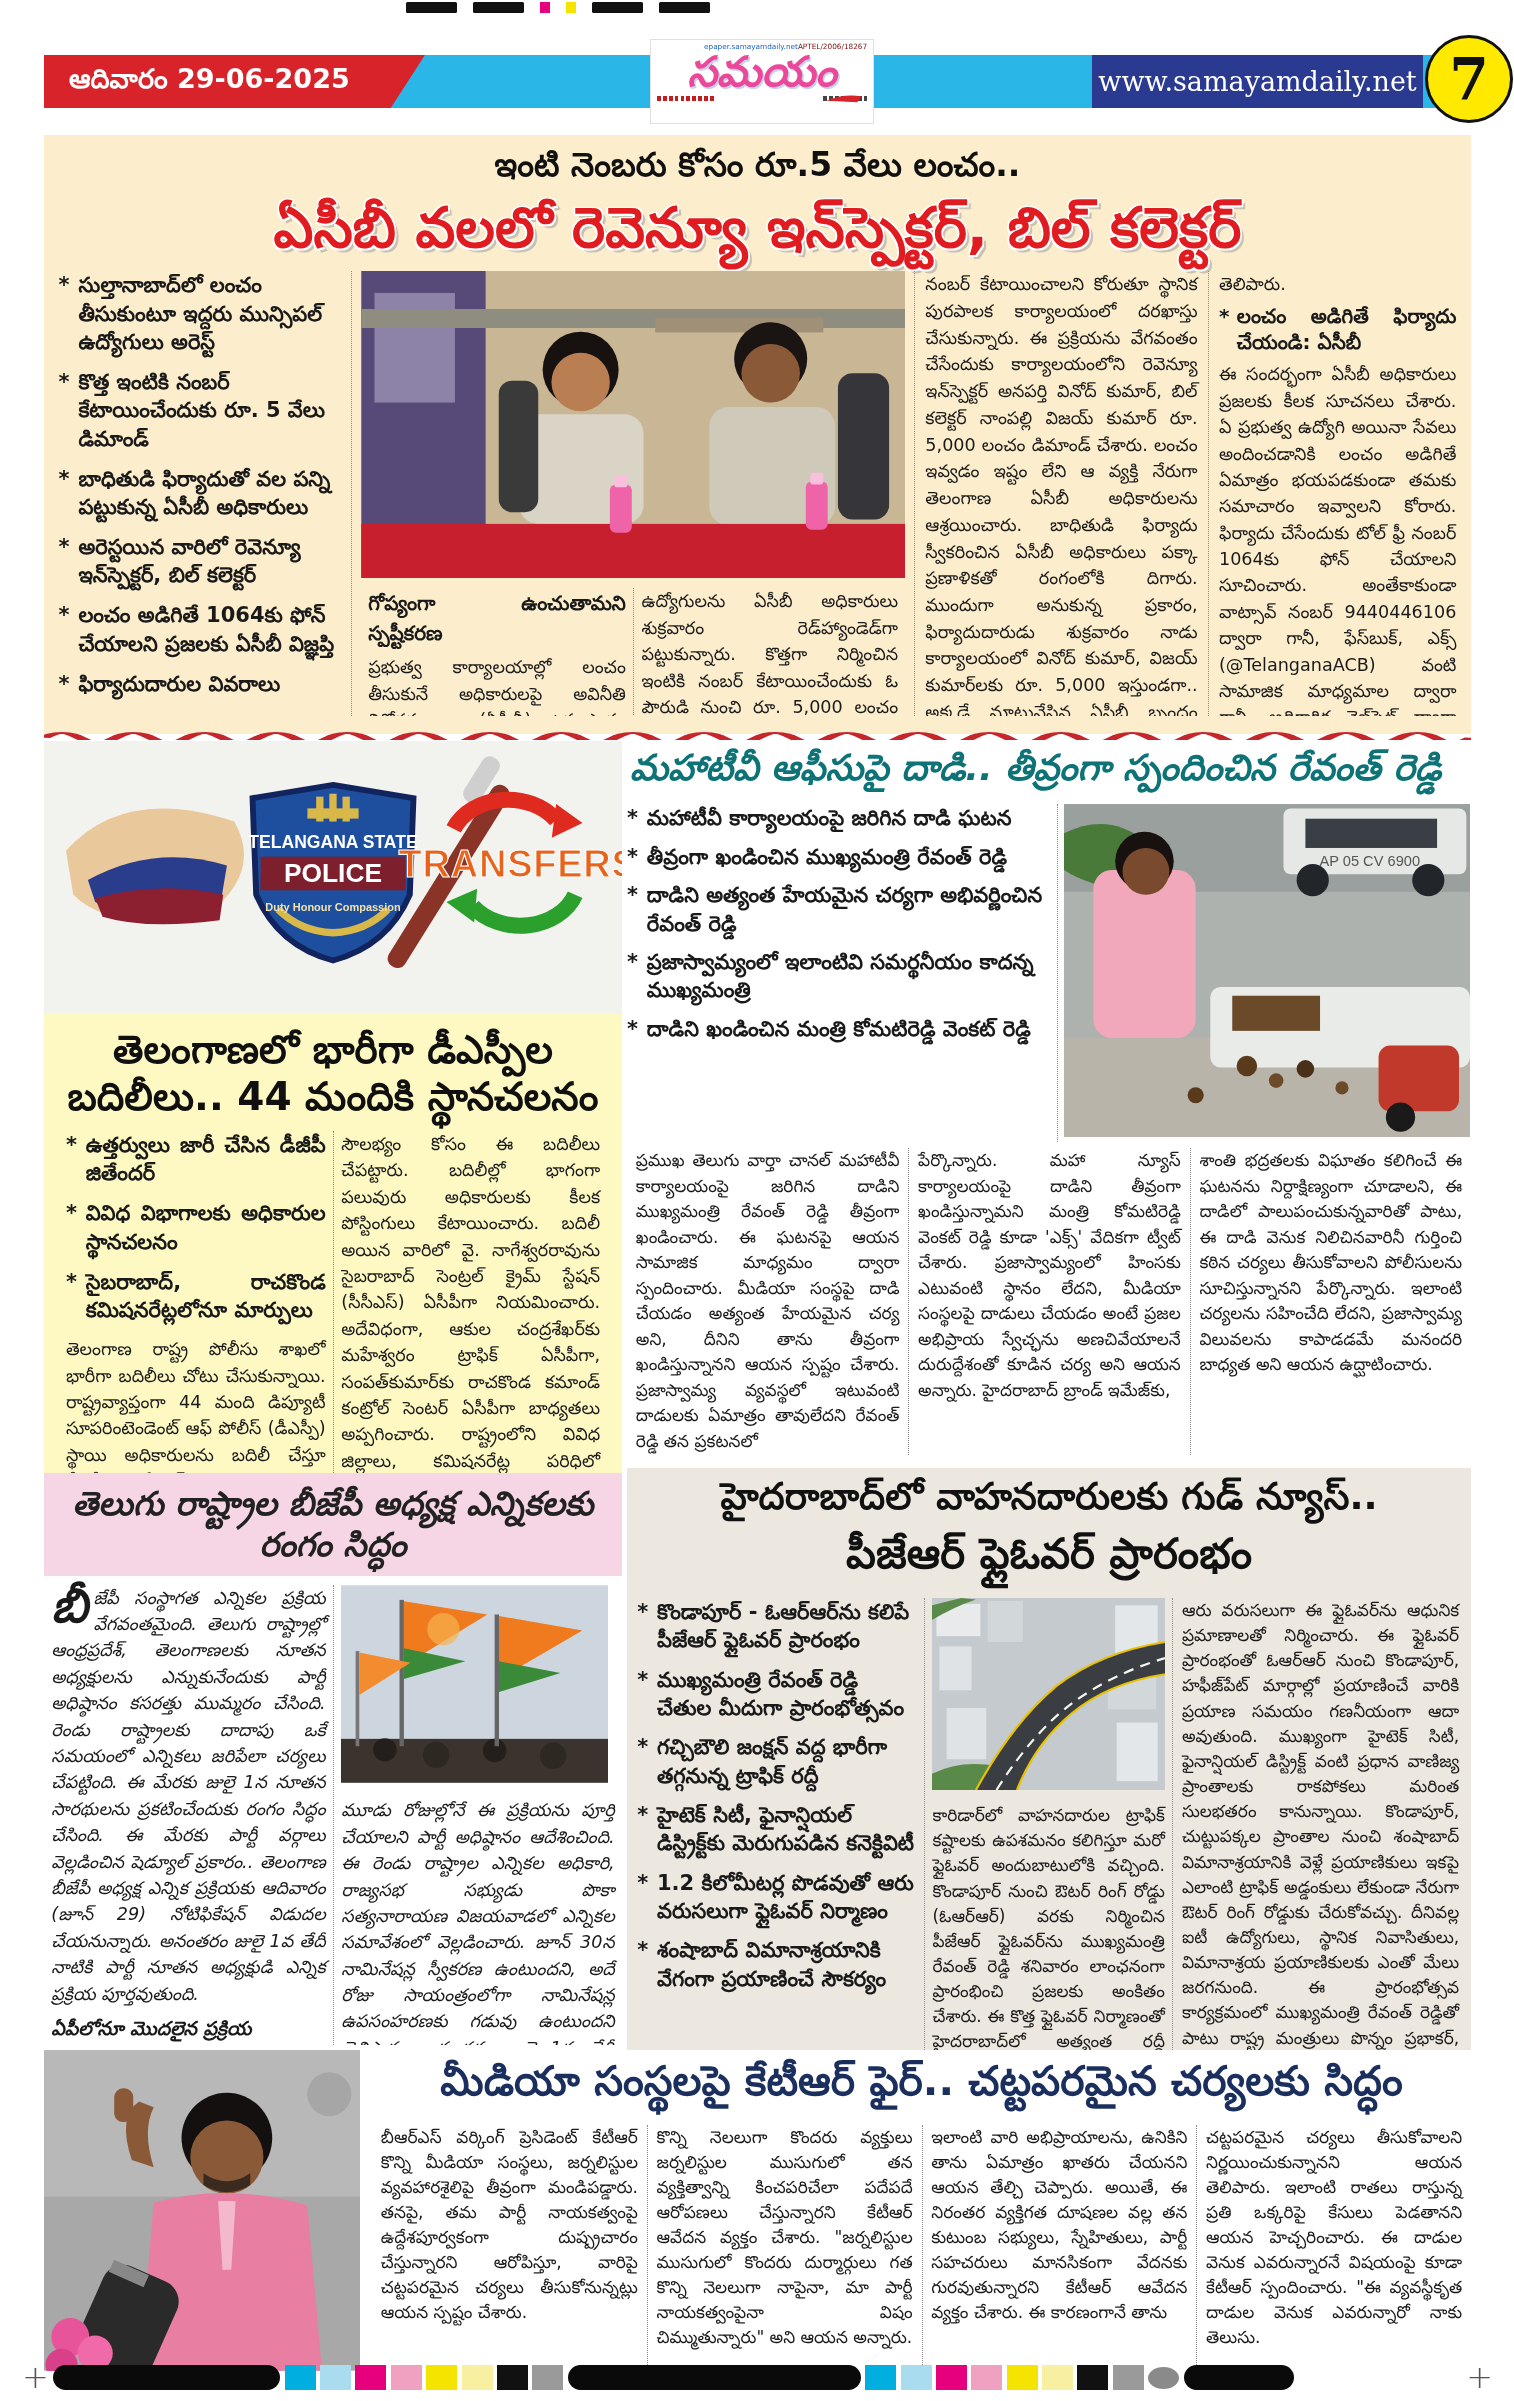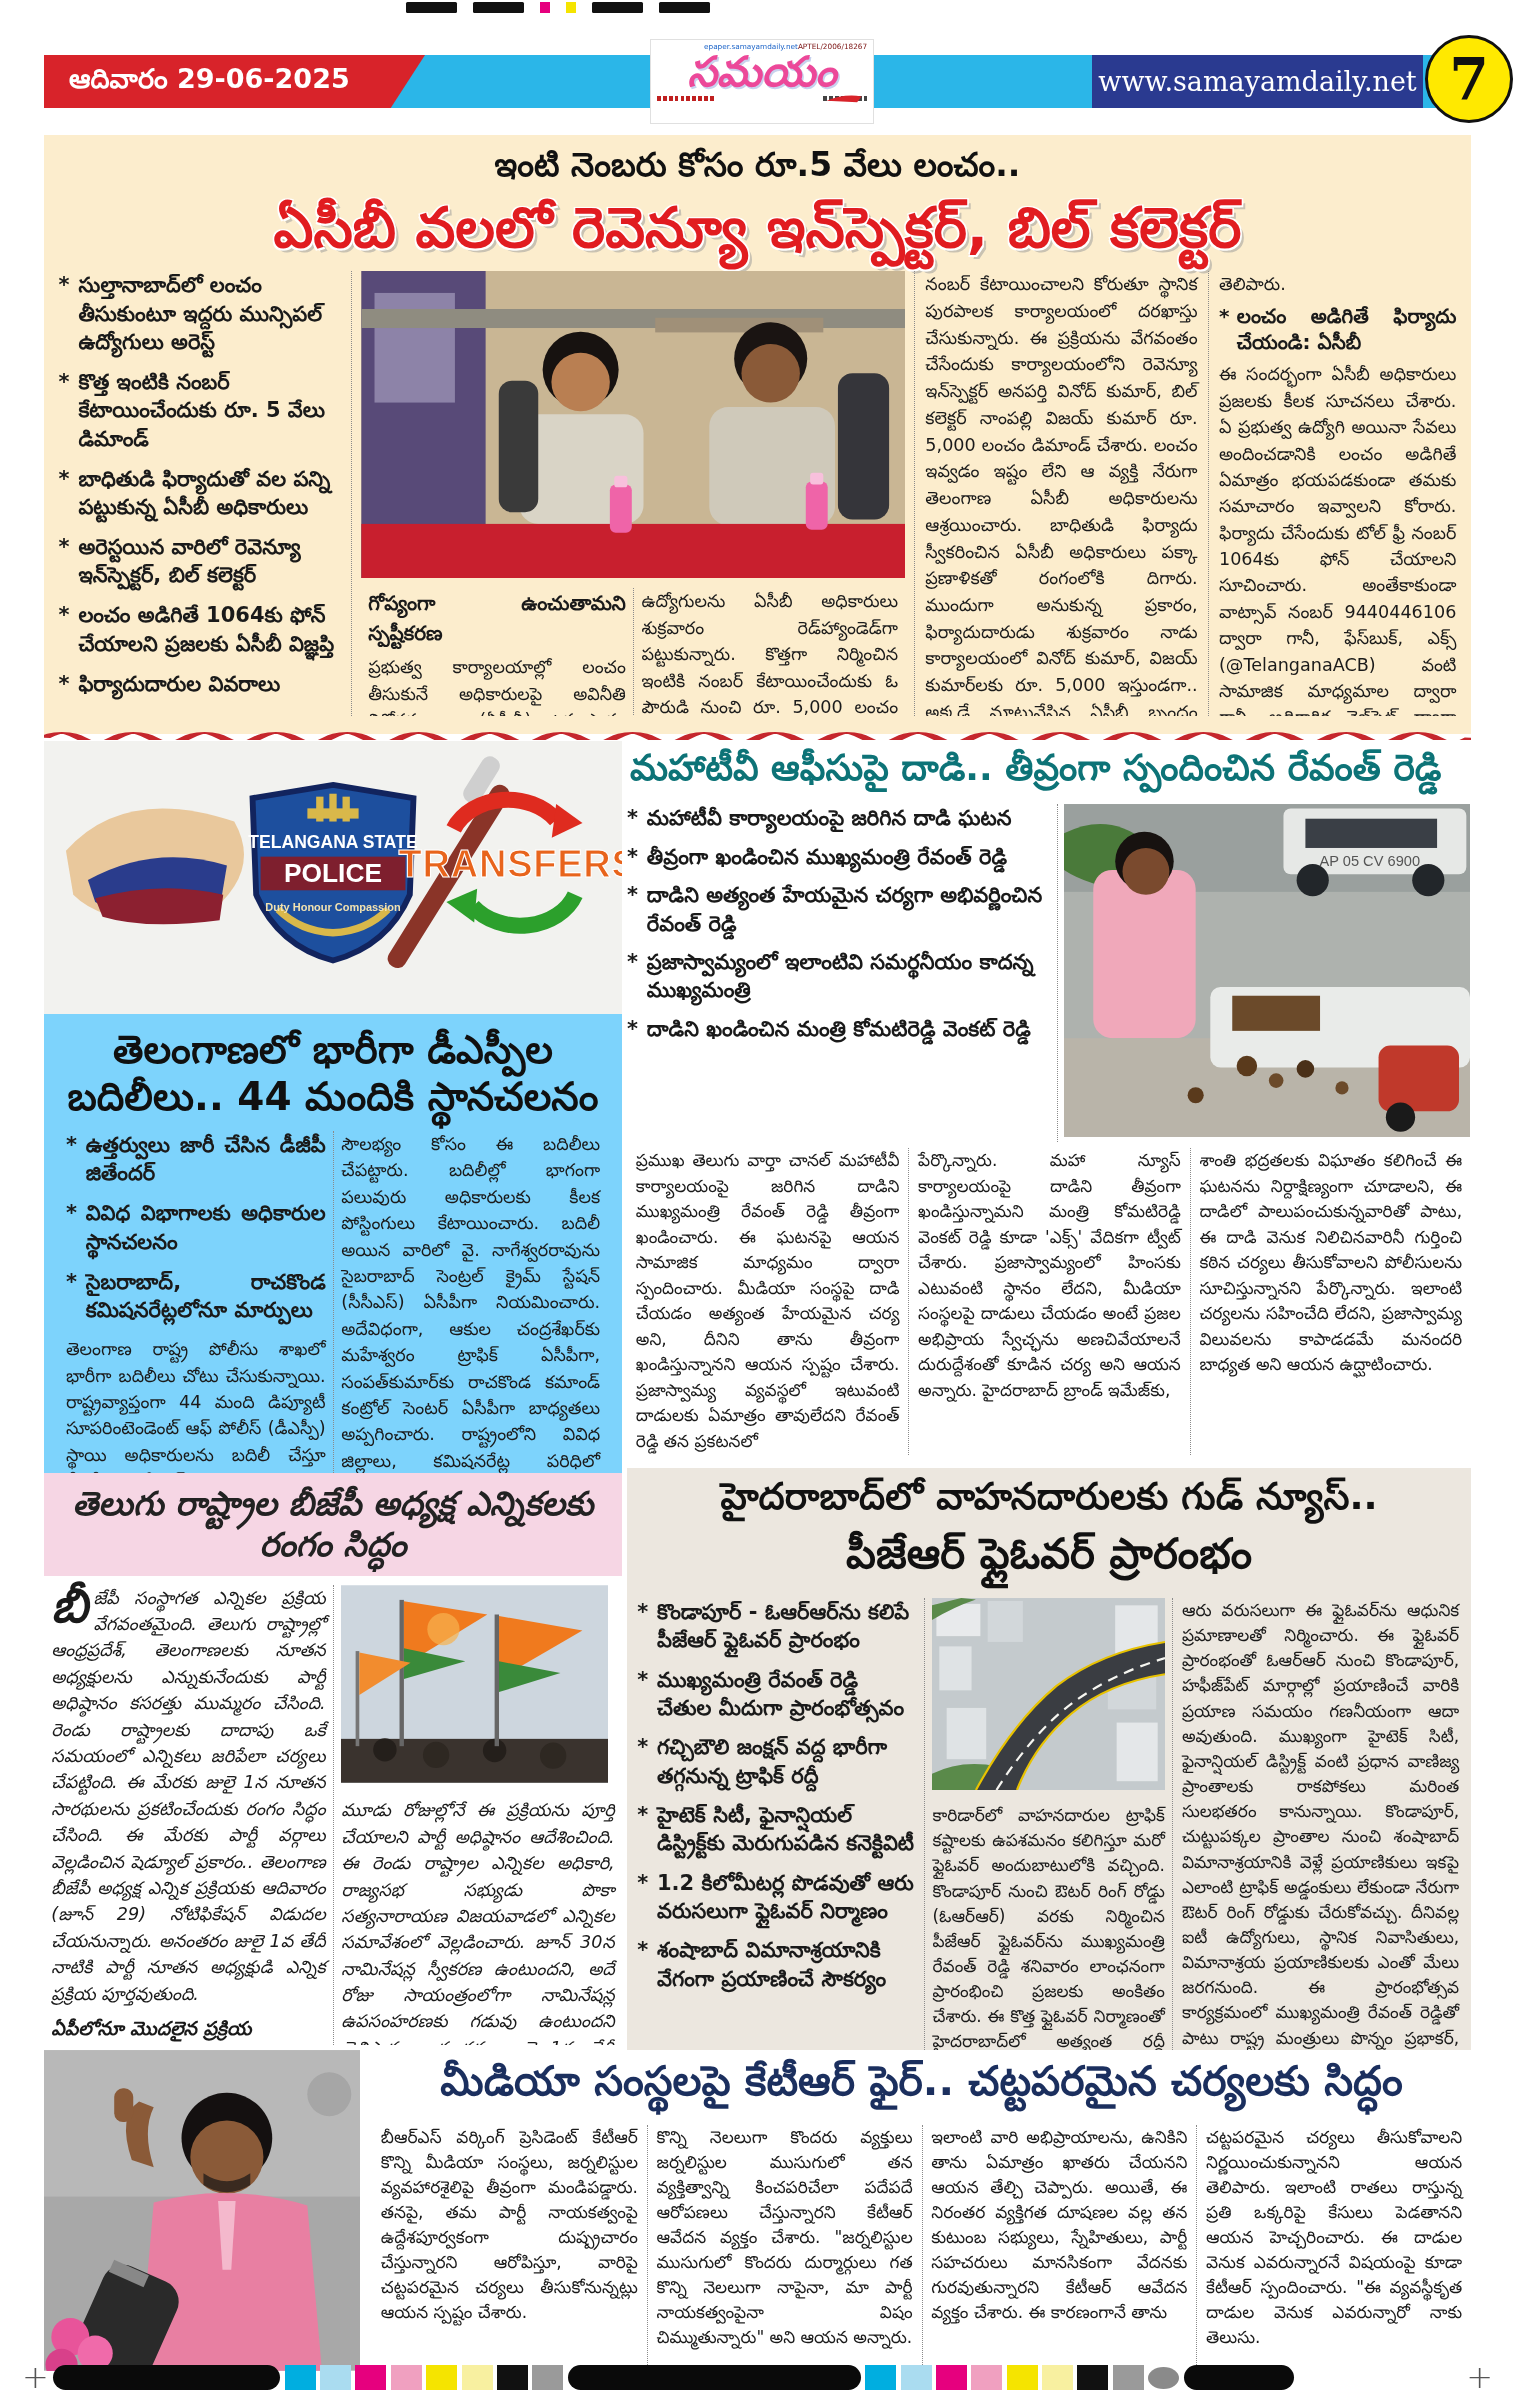--- a/index.html
+++ b/index.html
@@ -51,30 +51,30 @@
   .mid-text .mcol + .mcol { border-left:1.5px dotted #8a8a8a; }
   .cap-head { font-weight:bold; font-size:20px; margin-bottom:5.9px; }
   .acb .col3 { width:293px; padding:0 10.2px; font-size:17.6px; line-height:1.52; text-align:justify; }
   .acb .col4 { width:249px; border-left:1.5px dotted #8a8a8a; padding:0 0 0 10.2px; font-size:17.6px; line-height:1.5; text-align:justify; }
   .col4-bullet { display:flex; gap:7.3px; font-weight:bold; font-size:20px; line-height:1.3; margin:5.9px 0; }
   .wavy { position:absolute; left:0; bottom:-5.9px; width:100%; height:11.7px; }
 
   
   .transfers { position:absolute; left:44px; top:741px; width:578px; height:727px; }
   .transfers-art { height:273px; background:#f3f3f1; position:relative; overflow:hidden; }
-  .transfers-panel { height:462px; background:#7dd3fc; padding:11.7px 14.6px; overflow:hidden; }
+  .transfers-panel { height:462px; background:#fef9c3; padding:11.7px 14.6px; overflow:hidden; }
   .transfers-head { text-align:center; font-size:39px; font-weight:bold; color:#101010; line-height:1.22; margin-bottom:10.2px; }
   .transfers-body { display:flex; }
   .transfers-body .tcol { width:50%; padding:0 7.3px; font-size:17.6px; line-height:1.5; text-align:justify; }
   .transfers-body .tcol + .tcol { border-left:1.5px dotted #8a8a8a; }
   .transfers .bul-item { font-size:21px; }
 
   
   .mahatv { position:absolute; left:627px; top:741px; width:844px; height:727px; }
-  .mtv-head { font-size:36px; font-weight:bold; color:#0d7377; padding:5.9px 2.9px 7.3px 2.9px; }
+  .mtv-head { font-size:36px; font-weight:bold; color:#0d7377; padding:5.9px 2.9px 7.3px 2.9px;font-style:italic; }
   .mtv-mid { display:flex; height:338px; overflow:hidden; }
   .mtv-bullets { width:430px; padding-right:11.7px; }
   .mtv-bullets .bul-item { font-size:21px; margin-bottom:10.2px; }
   .mtv-photo { width:414px; border-left:1.5px dotted #8a8a8a; padding-left:5.9px; }
   .mtv-body { display:flex; height:307px; overflow:hidden; margin-top:5.9px; }
   .mtv-body .vcol { width:33.33%; padding:0 8.8px; font-size:17px; line-height:1.5; text-align:justify; }
   .mtv-body .vcol + .vcol { border-left:1.5px dotted #8a8a8a; }
 
   
   .bjp { position:absolute; left:44px; top:1473px; width:578px; height:577px;font-style:italic; }

